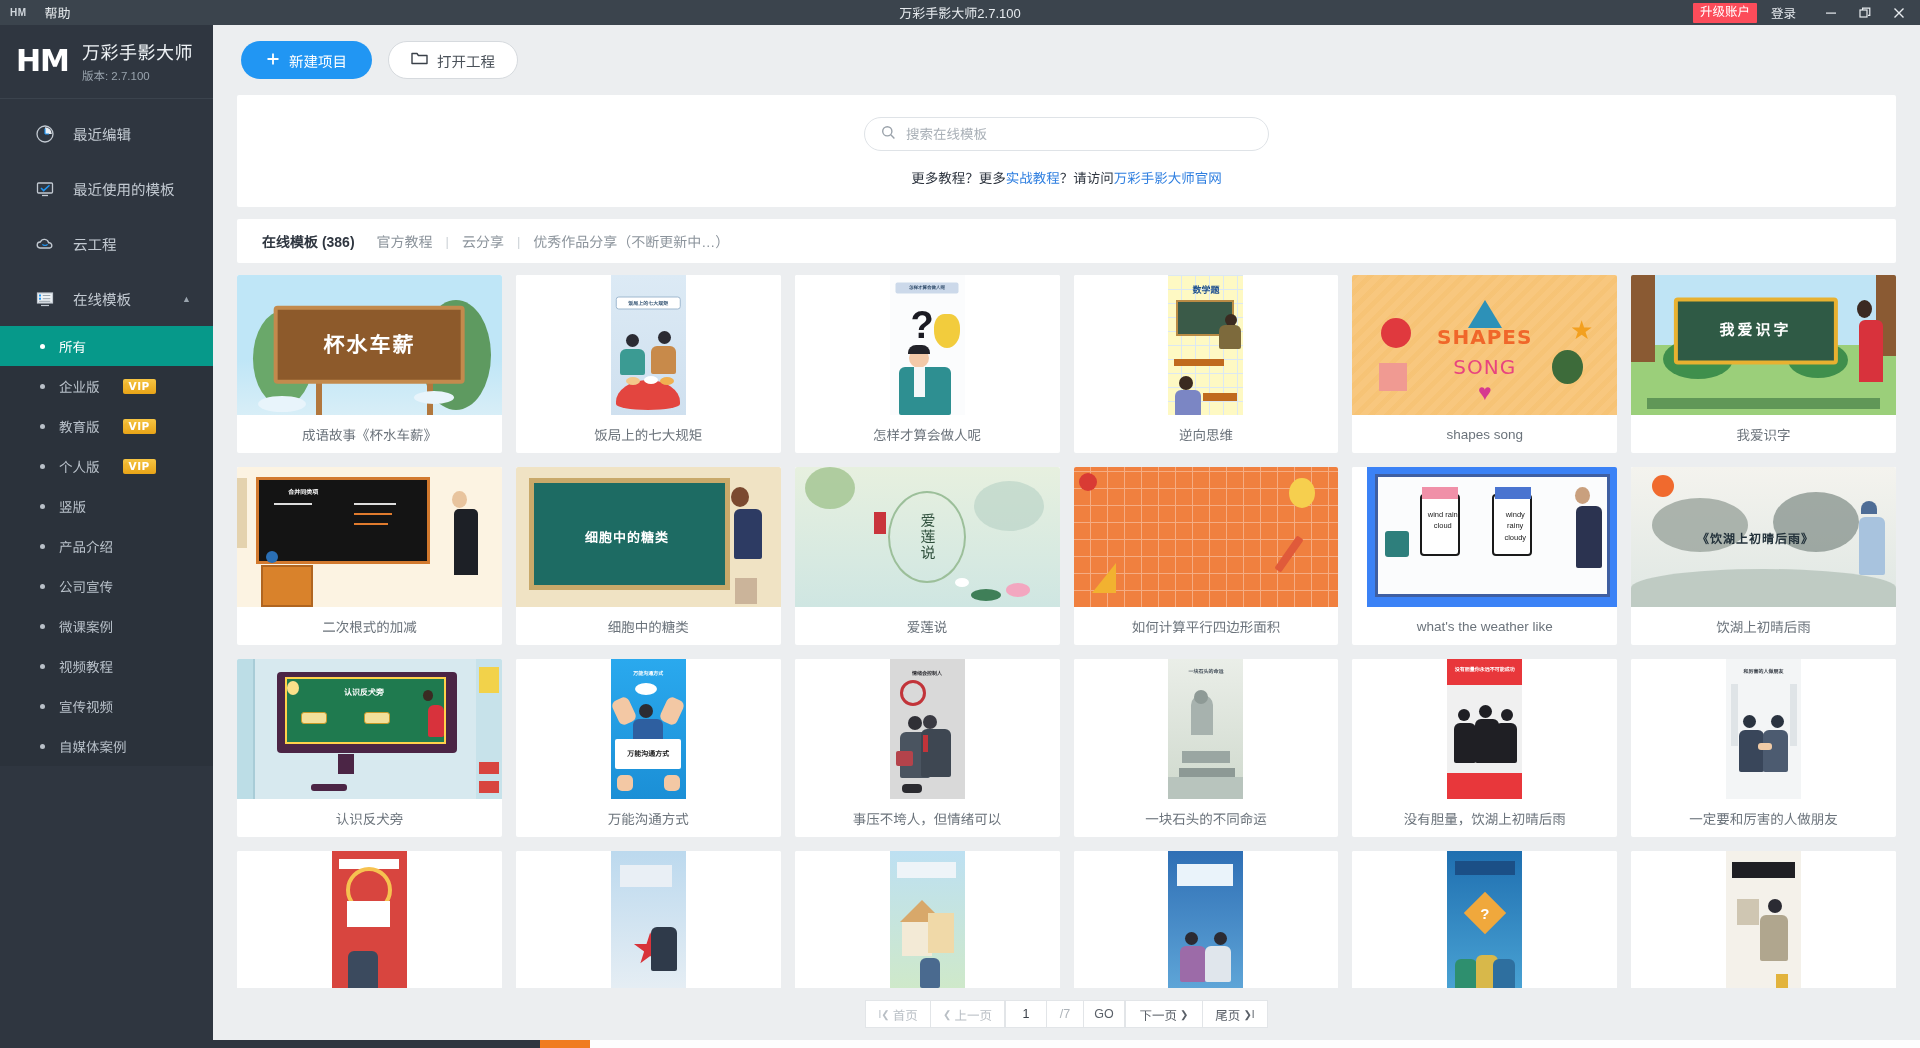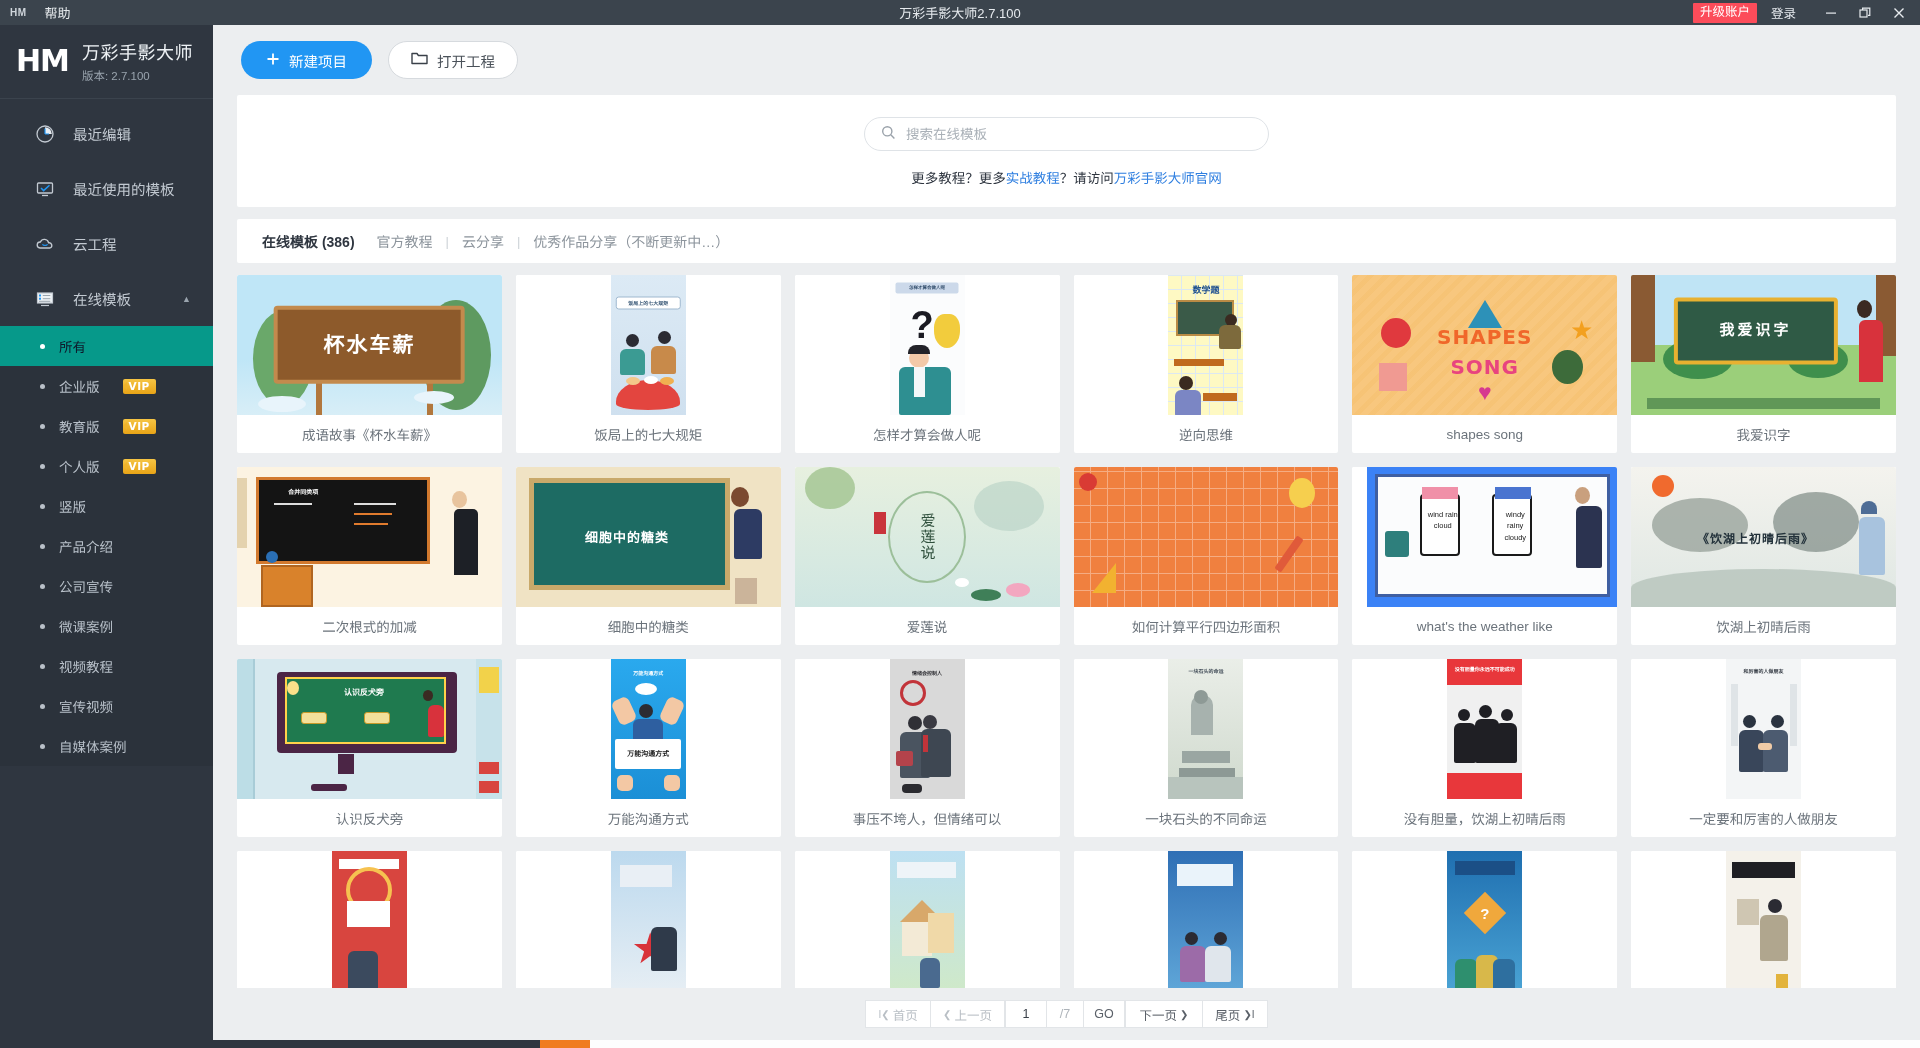--- a/index.html
+++ b/index.html
@@ -64,21 +64,21 @@
     gap: 17px; font-size: 14.5px; color: #c2c9d1; cursor: pointer; position: relative;
   }
   .nav-icon { width: 22px; height: 22px; display: flex; align-items: center; justify-content: center; }
   .nav-caret { position: absolute; right: 22px; font-size: 9px; color: #9aa4ae; }
 
   .sub-list { background: #2b323b; }
   .sub-item {
     height: 40px; display: flex; align-items: center; gap: 14px;
     padding-left: 40px; font-size: 13.5px; color: #b8c0c9; cursor: pointer;
   }
-  .sub-item.active { background: #06998a; color: #0f172a; font-family: Liberation Serif, serif; }
+  .sub-item.active { background: #06998a; color: #ffffff; font-family: Liberation Serif, serif; }
   .dot { width: 5px; height: 5px; border-radius: 50%; background: #b9c0c8; flex: 0 0 5px; }
   .sub-item.active .dot { background: #fff; }
   .vip-badge {
     margin-left: 9px; position: relative; background: linear-gradient(#f6c544, #e8a417);
     color: #fff; font-size: 10.5px; font-weight: bold; letter-spacing: .5px;
     padding: 1px 6px 2px; border-radius: 2px; font-family: "DejaVu Sans", sans-serif;
   }
   .vip-badge::before {
     content: ""; position: absolute; left: -4px; top: 50%; transform: translateY(-50%);
     border: 4px solid transparent; border-right-color: #f0b42b;
@@ -448,21 +448,21 @@
             <div class="thumb land">
               <div class="art" style="background:#f8c77e;">
                 <div style="position:absolute;inset:0;opacity:.3;background:repeating-linear-gradient(135deg,#f3bb63 0 5px,transparent 5px 11px);"></div>
                 <div style="position:absolute;left:50%;top:18%;transform:translateX(-50%);width:0;height:0;border-left:17px solid transparent;border-right:17px solid transparent;border-bottom:28px solid #2d91b8;"></div>
                 <div class="blob" style="left:11%;top:31%;width:30px;height:30px;background:#e0393e;"></div>
                 <div class="bar" style="left:10%;bottom:17%;width:28px;height:28px;background:#f09a92;"></div>
                 <div class="blob" style="right:13%;bottom:22%;width:31px;height:34px;background:#3d6b3a;"></div>
                 <div style="position:absolute;right:9%;top:30%;font-size:26px;color:#f3a01f;line-height:1;">★</div>
                 <div style="position:absolute;left:50%;bottom:8%;transform:translateX(-50%);font-size:23px;color:#d63a8f;line-height:1;">♥</div>
                 <div style="position:absolute;left:50%;top:36%;transform:translateX(-50%);font-size:20px;font-weight:bold;letter-spacing:1px;color:#f0672a;font-family:'DejaVu Sans',sans-serif;">SHAPES</div>
-                <div style="position:absolute;left:50%;top:57%;transform:translateX(-50%);font-size:20px;font-weight:bold;letter-spacing:1px;color:#e8447f;font-family:'DejaVu Sans',sans-serif;">SONG</div>
+                <div style="position:absolute;left:50%;top:57%;transform:translateX(-50%);font-size:20px;font-weight:normal;letter-spacing:1px;color:#e8447f;font-family:'DejaVu Sans',sans-serif;">SONG</div>
               </div>
             </div>
             <div class="card-label">shapes song</div>
           </div>
 
           <div class="card">
             <div class="thumb land">
               <div class="art" style="background:linear-gradient(#bfe4f5 50%,#9bcf7a 50%);">
                 <div class="bar" style="left:0;top:0;width:24px;height:62%;background:#8a5a33;"></div>
                 <div class="bar" style="right:0;top:0;width:20px;height:58%;background:#8a5a33;"></div>

